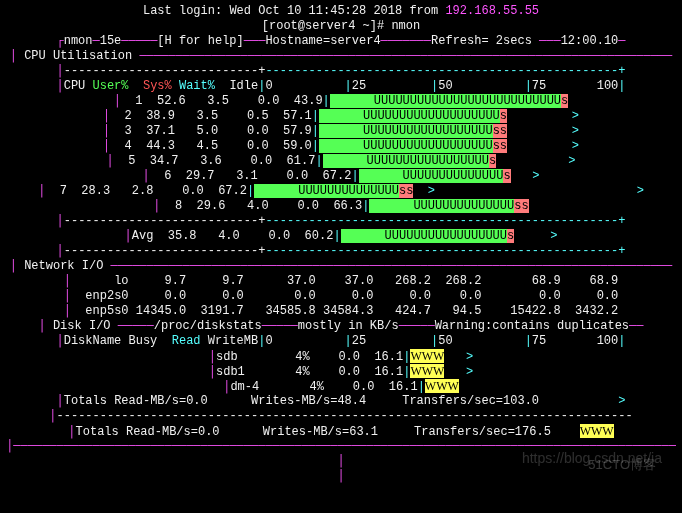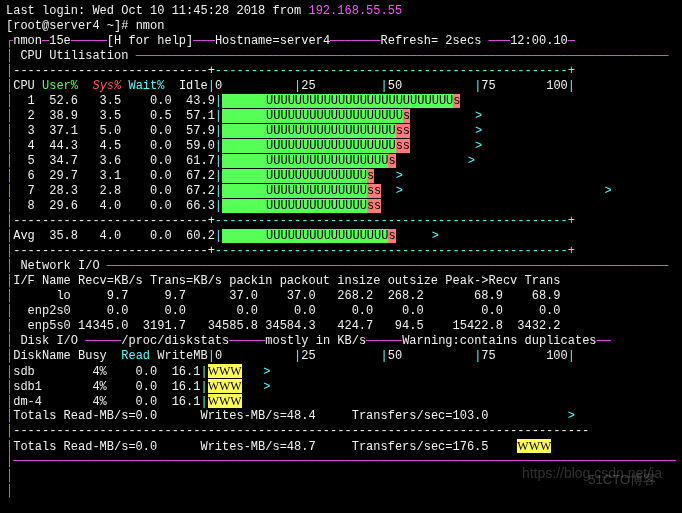--- a/index.html
+++ b/index.html
@@ -7,28 +7,28 @@
     padding: 4px 6px;
     background: #000;
     color: #ccc;
     font-family: "Courier New", monospace;
     font-size: 12px;
     line-height: 15px;
     width: 682px;
     box-sizing: border-box;
     position: relative;
   }
-  .line { white-space: pre; height: 15px; }
+  .line { white-space: pre; height: 15px; text-align: center; }
   .white { color: #f0f0f0; }
   .yellow { color: #e5e5e5; }
   .magenta { color: #ff55ff; }
   .magenta-lit { color: #ff55ff; }
   .green { color: #55ff55; font-family: Liberation Mono, monospace; }
   .cyan { color: #55ffff; }
-  .red { color: #ff5555; font-style: italic; }
+  .red { color: #ff5555; }
   .bar-s { background: #ff7b7b; color: #000; }
   .bar-u { background: #55ff55; color: #000; padding-left: 44px; }
   .bar-w { background: #ffff55; color: #000; font-family: Liberation Serif, serif; }
   .watermark {
     position: absolute;
     right: 20px;
     bottom: 22px;
     color: rgba(255,255,255,0.18);
     font-family: sans-serif;
     font-size: 14px;
@@ -77,21 +77,20 @@
 <div class="line"><span class="magenta">│</span><span class="white">---------------------------+</span><span class="cyan">-------------------------------------------------+</span></div>
 
 <div id="cpu-avg">
       <div class="line"><span class="magenta">│</span><span class="white">Avg  35.8   4.0    0.0  60.2</span><span class="cyan">|</span><span class="bar-u">UUUUUUUUUUUUUUUUU</span><span class="bar-s">s</span><span class="cyan">     &gt;</span></div>
     </div>
 
 <div class="line"><span class="magenta">│</span><span class="white">---------------------------+</span><span class="cyan">-------------------------------------------------+</span></div>
 
 <div class="line"><span class="magenta">│</span><span class="white"> </span><span class="white">Network I/O</span><span class="white"> </span><span class="magenta">──────────────────────────────────────────────────────────────────────────────</span></div>
 
-<div class="line"><span class="magenta">│</span><span class="white">I/F Name Recv=KB/s Trans=KB/s packin packout insize outsize Peak-&gt;Recv Trans</span></div>
 
 <div id="net-rows">
       <div class="line"><span class="magenta">│</span><span class="white">      lo     9.7     9.7      37.0    37.0   268.2  268.2       68.9    68.9</span></div>
       <div class="line"><span class="magenta">│</span><span class="white">  enp2s0     0.0     0.0       0.0     0.0     0.0    0.0        0.0     0.0</span></div>
       <div class="line"><span class="magenta">│</span><span class="white">  enp5s0 14345.0  3191.7   34585.8 34584.3   424.7   94.5    15422.8  3432.2</span></div>
     </div>
 
 <div class="line"><span class="magenta">│</span><span class="white"> </span><span class="white">Disk I/O</span><span class="white"> </span><span class="magenta">─────</span><span class="white">/proc/diskstats</span><span class="magenta">─────</span><span class="white">mostly in KB/s</span><span class="magenta">─────</span><span class="white">Warning:contains duplicates</span><span class="magenta">──</span></div>
 
 <div class="line"><span class="magenta">│</span><span class="white">DiskName</span><span class="white"> </span><span class="white">Busy</span><span class="white">  </span><span class="cyan">Read</span><span class="white"> </span><span class="yellow">Write</span><span class="white">MB</span><span class="cyan">|</span><span class="white">0</span><span class="white">          </span><span class="cyan">|</span><span class="white">25</span><span class="white">         </span><span class="cyan">|</span><span class="white">50</span><span class="white">          </span><span class="cyan">|</span><span class="white">75</span><span class="white">       </span><span class="white">100</span><span class="cyan">|</span></div>
@@ -99,21 +98,21 @@
 <div id="disk-rows">
       <div class="line"><span class="magenta">│</span><span class="white">sdb        4%    0.0  16.1</span><span class="cyan">|</span><span class="bar-w">WWW</span><span class="cyan">   &gt;</span></div>
       <div class="line"><span class="magenta">│</span><span class="white">sdb1       4%    0.0  16.1</span><span class="cyan">|</span><span class="bar-w">WWW</span><span class="cyan">   &gt;</span></div>
       <div class="line"><span class="magenta">│</span><span class="white">dm-4       4%    0.0  16.1</span><span class="cyan">|</span><span class="bar-w">WWW</span><span class="cyan"></span></div>
     </div>
 
 <div class="line"><span class="magenta">│</span><span class="white">Totals Read-MB/s=0.0</span><span class="white">      </span><span class="white">Writes-MB/s=48.4</span><span class="white">     </span><span class="white">Transfers/sec=103.0</span><span class="white">           </span><span class="cyan">&gt;</span></div>
 
 <div class="line"><span class="magenta">│</span><span class="white">--------------------------------------------------------------------------------</span></div>
 
-<div class="line"><span class="magenta">│</span><span class="white">Totals Read-MB/s=0.0</span><span class="white">      </span><span class="white">Writes-MB/s=48.7</span><span class="white">     </span><span class="white">Transfers/sec=176.5</span><span class="white">    </span><span class="bar-w">WWW</span></div>
+<div class="line"><span class="magenta">│</span><span class="white">Totals Read-MB/s=0.0</span><span class="white">      </span><span class="white">Writes-MB/s=63.1</span><span class="white">     </span><span class="white">Transfers/sec=176.5</span><span class="white">    </span><span class="bar-w">WWW</span></div>
 
 <div class="line"><span class="magenta">│</span><span class="magenta">────────────────────────────────────────────────────────────────────────────────────────────</span></div>
 
 <div class="line"><span class="magenta">│</span></div>
 <div class="line"><span class="magenta">│</span></div>
 
 </div>
 
 <div class="watermark"><span>https://blog.csdn.net/ja</span></div>
 <div class="wm2"><span>51CTO博客</span></div>

